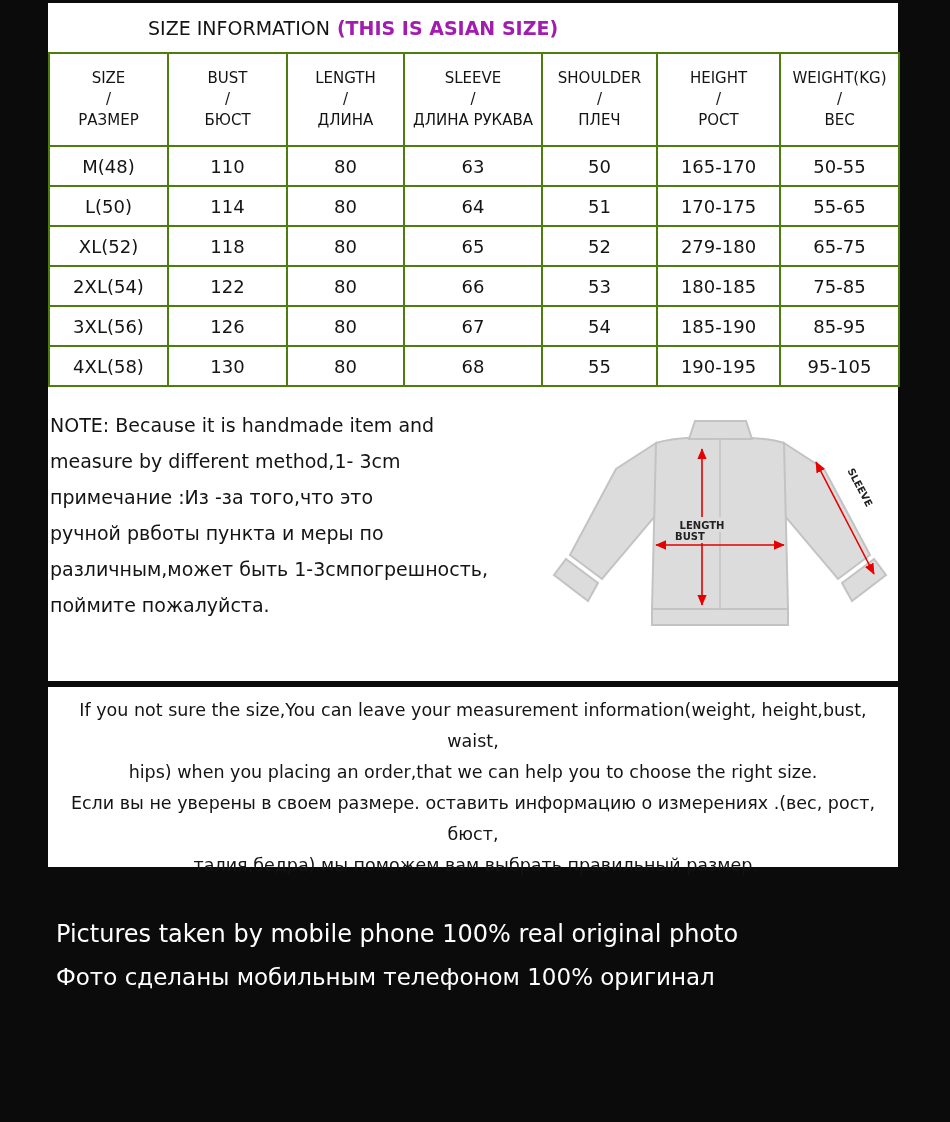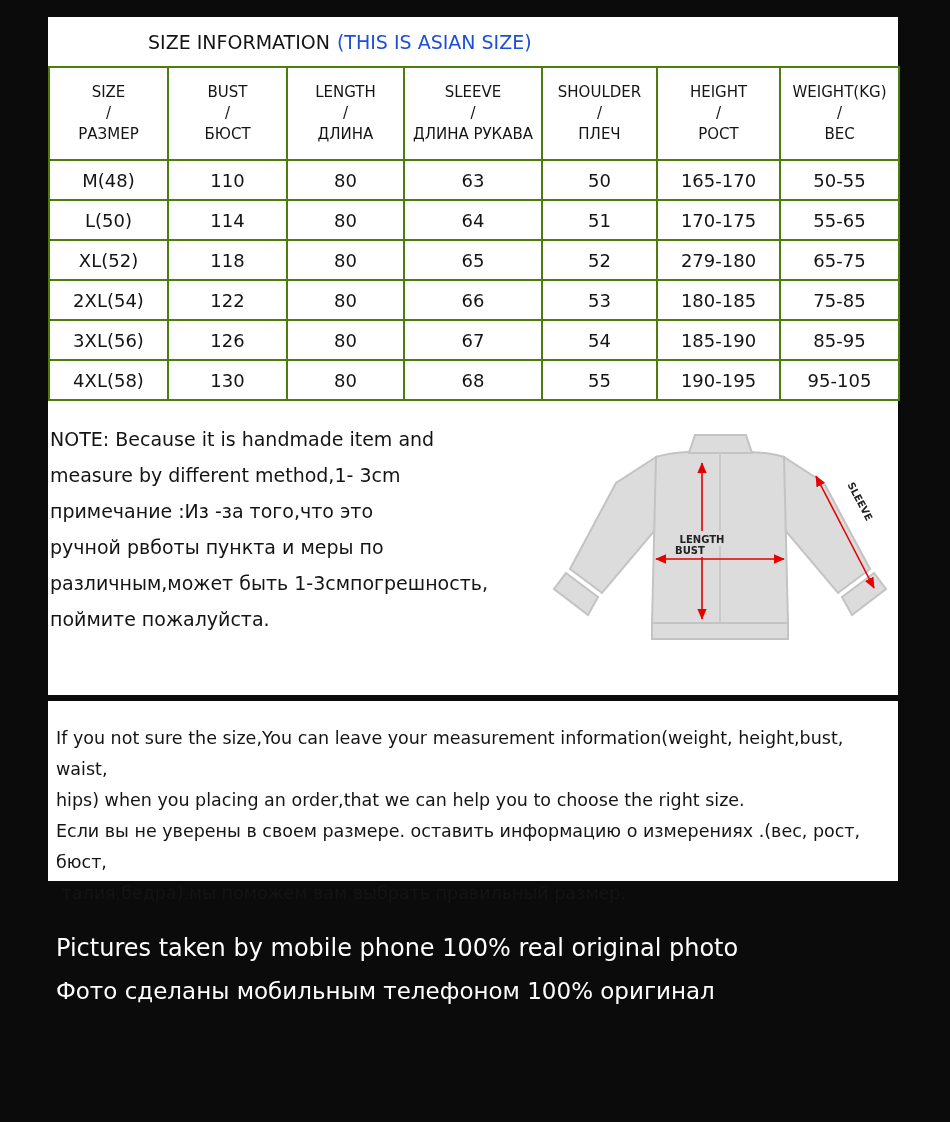--- a/index.html
+++ b/index.html
@@ -1,39 +1,39 @@
 <!DOCTYPE html>
 <html><head>
 <meta charset="utf-8">
 <style>
   * { box-sizing: border-box; margin: 0; padding: 0; }
   html,body { background:#0b0b0b; }
   body { font-family: "DejaVu Sans", "Liberation Sans", sans-serif; }
   .page { position: relative; width: 950px; height: 1122px; background:#0b0b0b; overflow: hidden; }
-  .content { position: absolute; left: 48px; top: 17px; width: 850px; }
+  .content { position: absolute; left: 48px; top: 3px; width: 850px; }
 
   
   .title-panel { background:#ffffff; height:49px; display:flex; align-items:center; padding-left:100px; font-size:19px; color:#141414; }
-  .title-red { color:#1d4ed8; margin-left:7px; }
+  .title-red { color:#a21caf; margin-left:7px;font-weight:bold; }
 
   
   table.size-table { width:850px; border-collapse:collapse; background:#ffffff; table-layout:fixed; }
   table.size-table th, table.size-table td { border:2px solid #4d7c0f; text-align:center; color:#141414; vertical-align:middle; }
   table.size-table th { height:93px; font-size:15px; font-weight:400; line-height:21px; padding:0 2px; }
   table.size-table td { height:40px; font-size:18px; }
 
   
   .note-panel { position:relative; background:#ffffff; height:294px; padding:20px 10px 0 2px; }
   .note-line { font-size:19px; line-height:36px; color:#141414; white-space:pre-wrap; }
   .jacket-wrap { position:absolute; top:30px; right:8px; width:340px; height:240px; }
 
   .gap { height:6px; background:#0b0b0b; }
 
   
-  .help-panel { background:#ffffff; height:180px; padding:22px 8px 0 8px; }
+  .help-panel { background:#ffffff; height:180px; padding:8px 8px 0 8px;text-align:center; }
   .help-line { font-size:17.5px; line-height:31px; color:#141414; white-space:pre-wrap; }
 
   
   .footer { margin-top:52px; color:#ffffff; padding-left:0;margin-left:8px; }
   .footer-line1 { font-size:24px; line-height:30px; }
   .footer-line2 { font-size:23px; line-height:30px; margin-top:13px; }
 
   svg text { font-family:"DejaVu Sans", sans-serif; }
 </style>
 </head>

